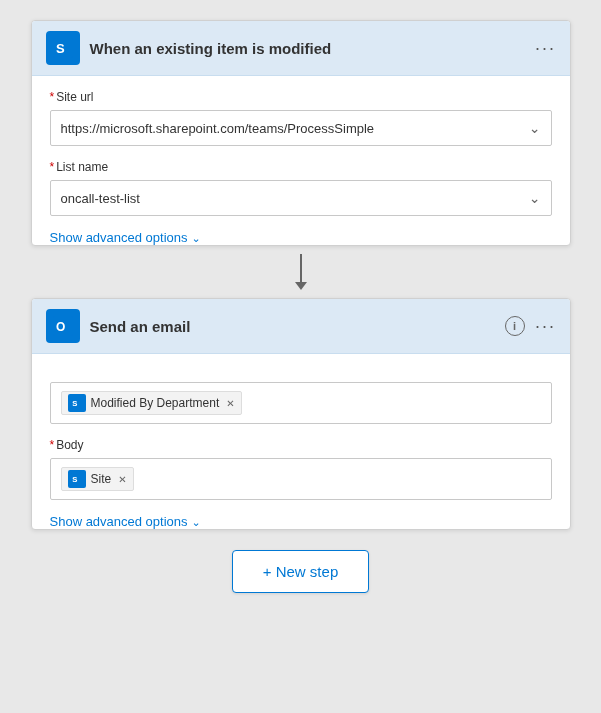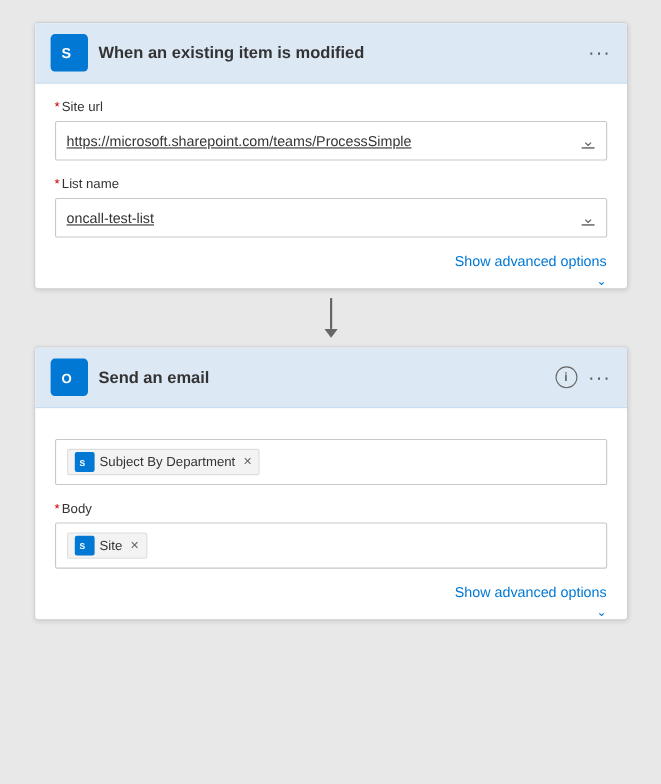--- a/index.html
+++ b/index.html
@@ -121,37 +121,35 @@
       color: #333;
       display: flex;
       align-items: center;
       justify-content: space-between;
       min-height: 36px;
       background: #fff;
     }
 
     .field-input.with-dropdown {
       cursor: pointer;
-      text-decoration: underline;
     }
 
     .dropdown-arrow {
       color: #666;
       font-size: 14px;
     }
 
     .show-advanced {
       display: flex;
       align-items: flex-end;
       gap: 4px;
       font-size: 13px;
       color: #0078d4;
       cursor: pointer;
       margin-top: 4px;
-      flex-direction: column;
     }
 
     .show-advanced .chevron {
       font-size: 11px;
     }
 
     
     .arrow-connector {
       display: flex;
       flex-direction: column;
@@ -295,21 +293,21 @@
 
       <div class="field-group">
         <div class="field-input">
           <div class="tag-chip">
             <div class="chip-icon">
               <svg viewBox="0 0 14 14" width="12" height="12">
                 <rect width="14" height="14" fill="#0078d4" rx="1"></rect>
                 <text x="1.5" y="11" font-size="9" fill="white" font-weight="bold" font-family="Arial">S</text>
               </svg>
             </div>
-            <span>Subject By Department</span>
+            <span>Modified By Department</span>
             <span class="chip-close">✕</span>
           </div>
         </div>
       </div>
 
       <div class="field-group">
         <span class="field-label">
           <span class="required">*</span>Body
         </span>
         <div class="field-input">
@@ -327,14 +325,17 @@
       </div>
 
       <div class="show-advanced">
         <span>Show advanced options</span>
         <span class="chevron">⌄</span>
       </div>
 
     </div>
   </div>
 
+  <button class="new-step-btn">
+    <span>+ New step</span>
+  </button>
 
 </div>
 
 </body></html>

